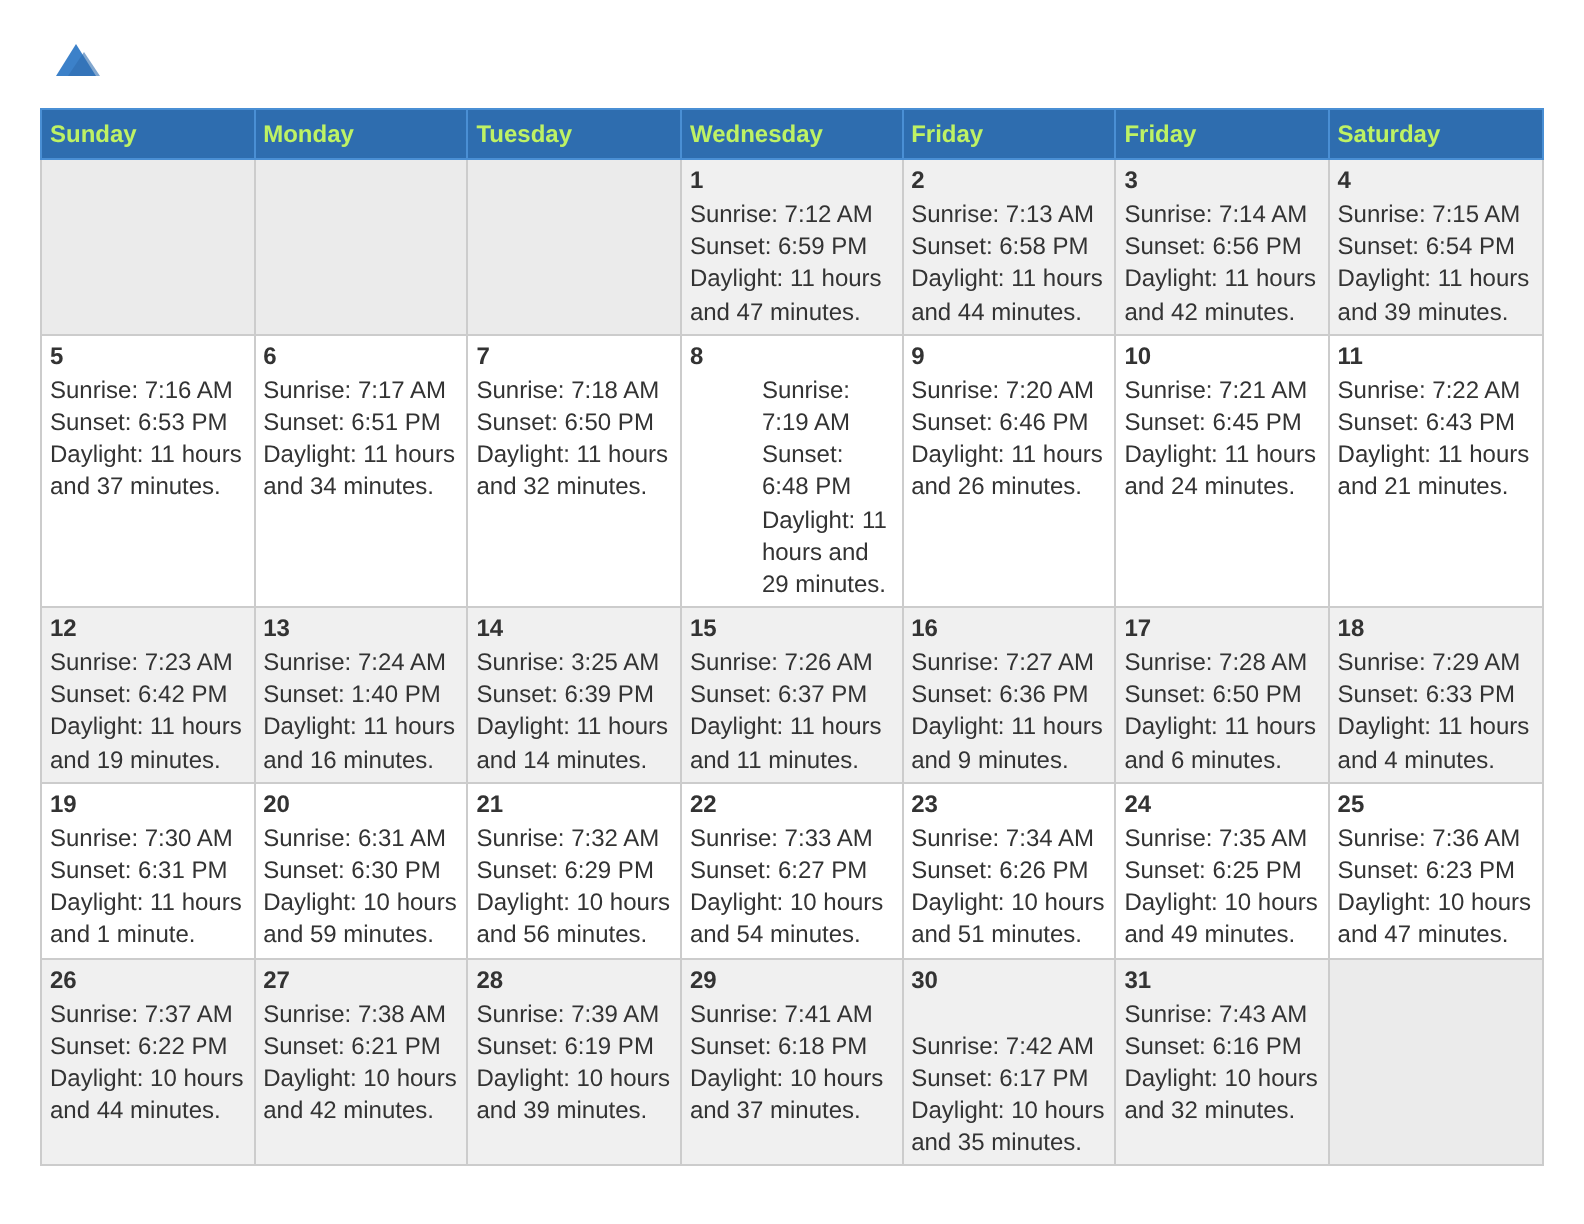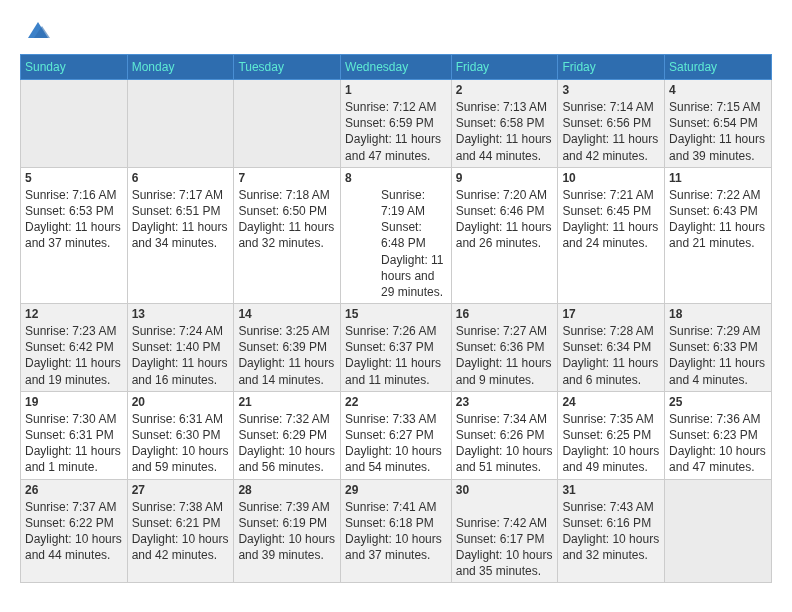--- a/index.html
+++ b/index.html
@@ -58,23 +58,23 @@
       font-size: 13px;
       color: #555;
     }
     .calendar {
       width: 100%;
       border-collapse: collapse;
       border: 1px solid #ccc;
     }
     .calendar th {
       background: #2e6daf;
-      color: #5eead4;
+      color: #bef264;
       font-size: 12px;
-      font-weight: normal;
+      font-weight: bold;
       padding: 5px 4px;
       text-align: left;
       border: 1px solid #4a8fd4;
     }
     .calendar td {
       width: 113px;
       vertical-align: top;
       padding: 3px 4px;
       border: 1px solid #ccc;
       font-size: 10px;
@@ -236,21 +236,21 @@
           </td>
           <td>
             <div class="day-number">16</div>
             <div class="day-info" style="white-space: pre-line;">Sunrise: 7:27 AM
 Sunset: 6:36 PM
 Daylight: 11 hours and 9 minutes.</div>
           </td>
           <td>
             <div class="day-number">17</div>
             <div class="day-info" style="white-space: pre-line;">Sunrise: 7:28 AM
-Sunset: 6:34 PM
+Sunset: 6:50 PM
 Daylight: 11 hours and 6 minutes.</div>
           </td>
           <td>
             <div class="day-number">18</div>
             <div class="day-info" style="white-space: pre-line;">Sunrise: 7:29 AM
 Sunset: 6:33 PM
 Daylight: 11 hours and 4 minutes.</div>
           </td>
         </tr>
         <tr>

